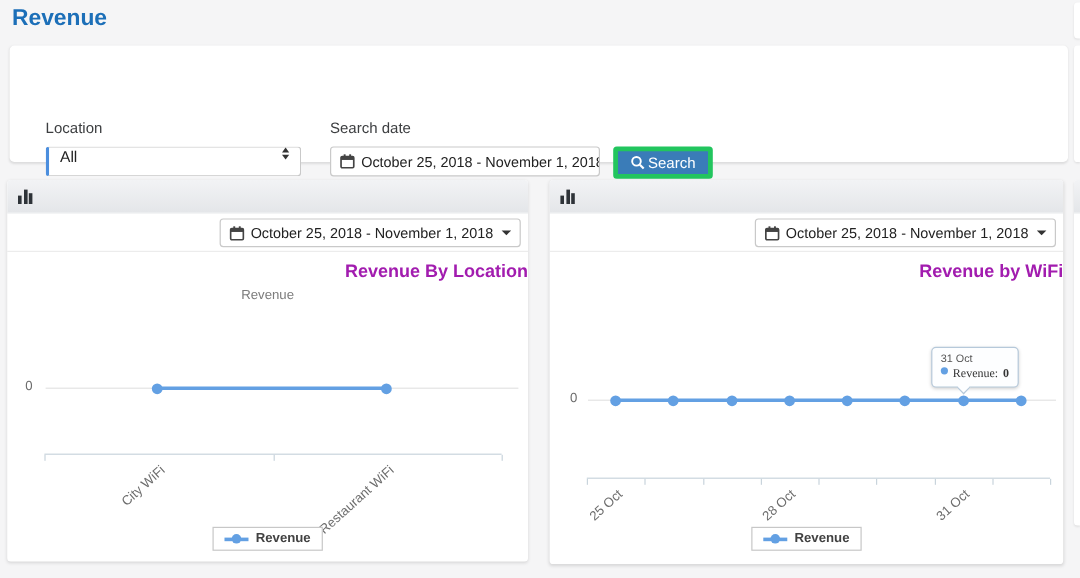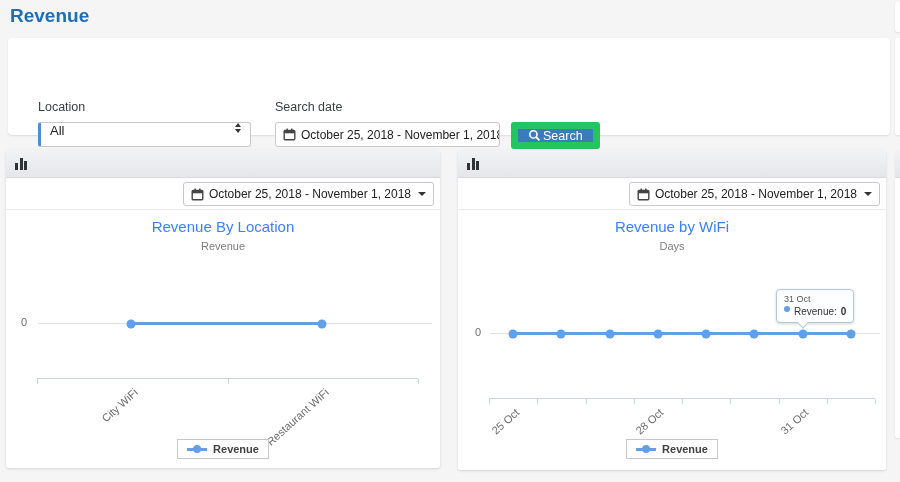--- a/index.html
+++ b/index.html
@@ -24,37 +24,37 @@
   .stepper { display:flex; flex-direction:column; gap:2px; align-items:center; }
   .stepper i { display:block; width:0; height:0; border-left:3.5px solid transparent; border-right:3.5px solid transparent; }
   .stepper .up { border-bottom:4px solid #333; }
   .stepper .dn { border-top:4px solid #333; }
   .datebox { position:absolute; left:267px; top:84px; width:225px; height:25px;
     background:#fff; border:1px solid #c9c9c9; border-radius:3px; display:flex; align-items:center;
     gap:5px; padding:0 7px; font-size:12px; color:#222; white-space:nowrap; overflow:hidden; cursor:pointer; }
   .caret { width:0; height:0; border-left:4px solid transparent; border-right:4px solid transparent; border-top:4px solid #333; margin-left:2px; flex:none; }
   .cal { flex:none; display:inline-block; line-height:0; }
   .search-btn { position:absolute; left:503px; top:84px; height:27px; padding:0 10px;
-    background:#3a7cb8; color:#fff; border:7px solid #22c55e; border-radius:3px; font-size:12.5px;
+    background:#3a7cb8; color:#fff; border:4px solid #22c55e; border-radius:3px; font-size:12.5px;
     font-family:"Liberation Sans", sans-serif; display:flex; align-items:center; gap:2px; cursor:pointer; }
 
   
   .panel { position:absolute; top:150px; background:#fff; border-radius:3px; box-shadow:0 1px 3px rgba(0,0,0,.13); }
   .p0 { left:6px;  width:434px; height:318px; }
   .p1 { left:458px; width:428px; height:320px; }
   .panel-head { height:28px; background:linear-gradient(#f2f3f5,#e4e6e9); border-bottom:1px solid #d8dadd;
     border-radius:3px 3px 0 0; display:flex; align-items:center; padding:0 9px; }
   .bars-icon { display:flex; align-items:flex-end; gap:1.5px; height:12px; }
   .bars-icon i { display:block; width:3px; background:#2e3338; }
   .bars-icon i:nth-child(1){ height:7px; } .bars-icon i:nth-child(2){ height:12px; } .bars-icon i:nth-child(3){ height:9px; }
   .panel-toolbar { position:relative; height:32px; border-bottom:1px solid #ececec; }
   .panel-toolbar .datebox { left:auto; right:6px; top:4px; width:auto; height:24px; }
 
   .chart { position:relative; height:258px; }
-  .c-title { margin-top:8px; text-align:center; font-size:15px; font-weight:normal; color:#3b82f6; }
+  .c-title { margin-top:8px; text-align:right; font-size:15px; font-weight:bold; color:#a21caf; }
   .c-sub   { margin-top:5px; text-align:center; font-size:11px; color:#7c7c7c; }
   .ylab { position:absolute; font-size:11px; color:#6d6d6d; }
   .p0 .ylab { left:15px; top:98px; }
   .p1 .ylab { left:17px; top:108px; }
   .grid { position:absolute; height:1px; background:#e3e3e3; }
   .p0 .grid { left:32px; top:105px; width:394px; }
   .p1 .grid { left:32px; top:115px; width:390px; }
   .seg { position:absolute; height:3px; border-radius:2px; }
   .p0 .seg { left:125px; top:104px; width:191px; }
   .p1 .seg { left:55px;  top:114px; width:338px; }
@@ -73,21 +73,21 @@
     display:flex; align-items:center; gap:6px; background:#fff; border:1px solid #c7c7c7;
     padding:3px 9px; font-size:11px; font-weight:bold; color:#424242; cursor:pointer; }
   .lg-line { position:relative; width:20px; height:3px; }
   .lg-dot { position:absolute; left:50%; top:50%; width:8px; height:8px; border-radius:50%; transform:translate(-50%,-50%); }
 
   
   .tooltip { position:absolute; left:318px; top:71px; z-index:5; background:#fdfeff;
     border:1px solid #b6c9da; border-radius:4px; box-shadow:0 1px 3px rgba(0,0,0,.18);
     padding:4px 7px 5px 7px; font-size:10px; color:#333; white-space:nowrap; }
   .tooltip .t-date { font-size:9px; color:#555; margin-bottom:2px; }
-  .tooltip .t-row { display:flex; align-items:flex-start; gap:4px; }
+  .tooltip .t-row { display:flex; align-items:flex-start; gap:4px;font-family:Liberation Serif, serif; }
   .t-bullet { width:6px; height:6px; border-radius:50%; flex:none; }
   .t-val { font-weight:bold; }
   .t-arrow { position:absolute; left:22px; bottom:-5px; width:8px; height:8px; background:#fdfeff;
     border-right:1px solid #b6c9da; border-bottom:1px solid #b6c9da; transform:rotate(45deg); }
 
   
   .sliver { position:absolute; left:895px; width:5px; background:#fff; border-radius:3px 0 0 3px; box-shadow:0 1px 2px rgba(0,0,0,.10); }
   .s-top    { top:2px;  height:30px; }
   .s-filter { top:38px; height:97px; }
   .s-panel  { top:150px; height:288px; }
@@ -205,21 +205,20 @@
               <rect x="3.4" y="0.6" width="1.6" height="2.6" fill="#444"></rect>
               <rect x="8" y="0.6" width="1.6" height="2.6" fill="#444"></rect>
             </svg>
         </span>
         <span>October 25, 2018 - November 1, 2018</span>
         <span class="caret"></span>
       </div>
     </div>
     <div class="chart">
       <div class="c-title">Revenue by WiFi</div>
-      <div class="c-sub">Days</div>
       <div class="ylab">0</div>
       <div class="grid"></div>
       <div class="seg" style="background: rgb(99, 160, 227);">
           <i class="dot" style="left: 0%; background: rgb(99, 160, 227);"></i>
           <i class="dot" style="left: 14.2857%; background: rgb(99, 160, 227);"></i>
           <i class="dot" style="left: 28.5714%; background: rgb(99, 160, 227);"></i>
           <i class="dot" style="left: 42.8571%; background: rgb(99, 160, 227);"></i>
           <i class="dot" style="left: 57.1429%; background: rgb(99, 160, 227);"></i>
           <i class="dot" style="left: 71.4286%; background: rgb(99, 160, 227);"></i>
           <i class="dot" style="left: 85.7143%; background: rgb(99, 160, 227);"></i>

